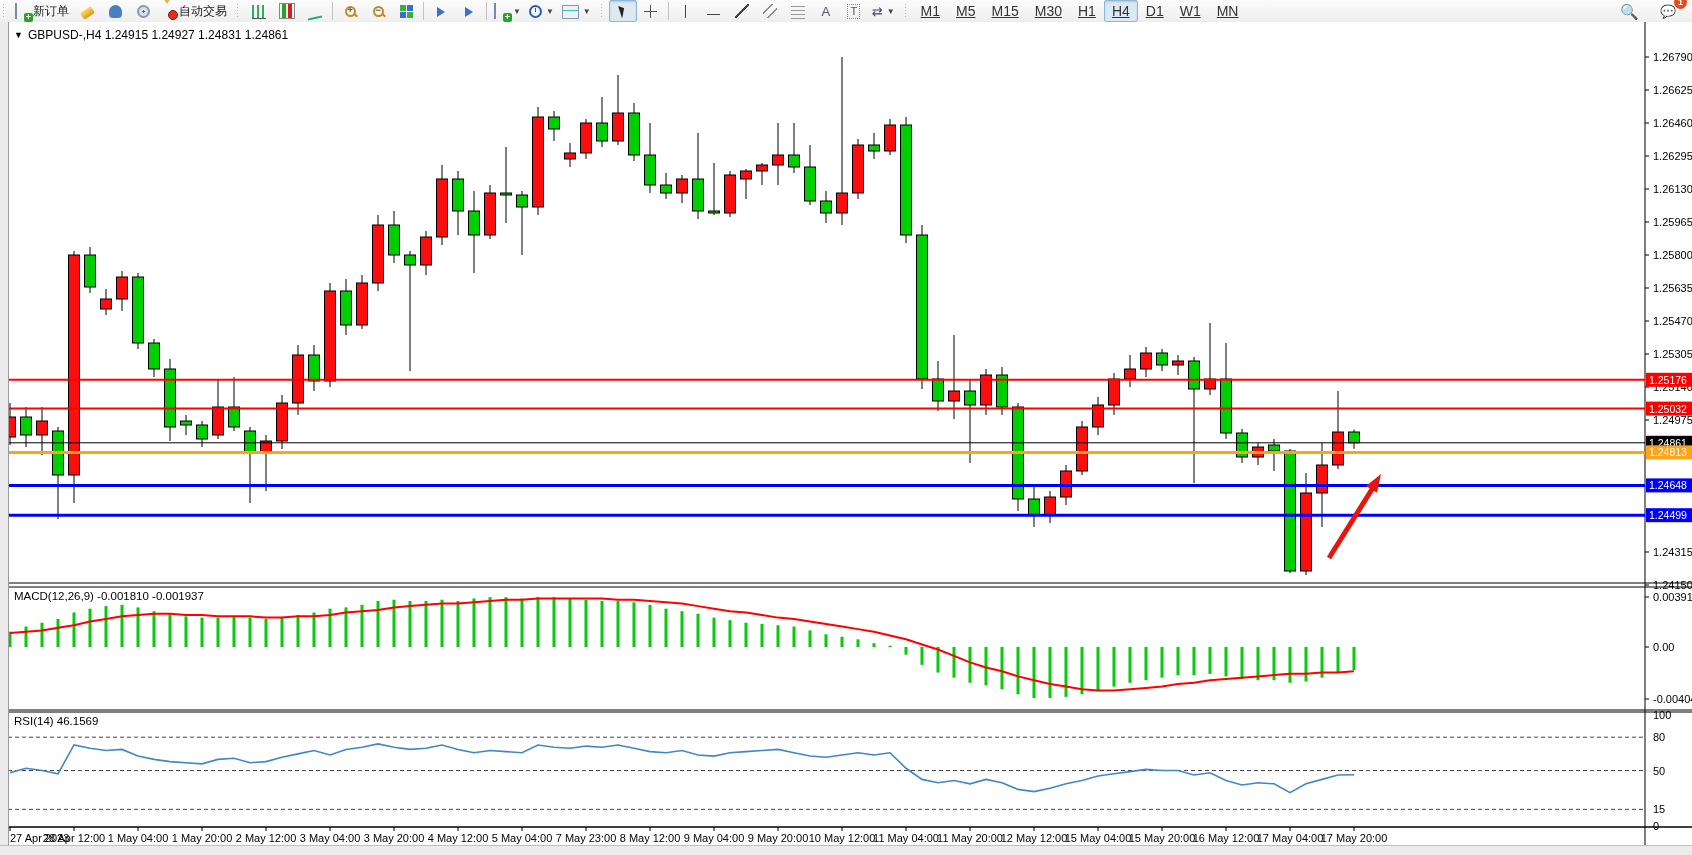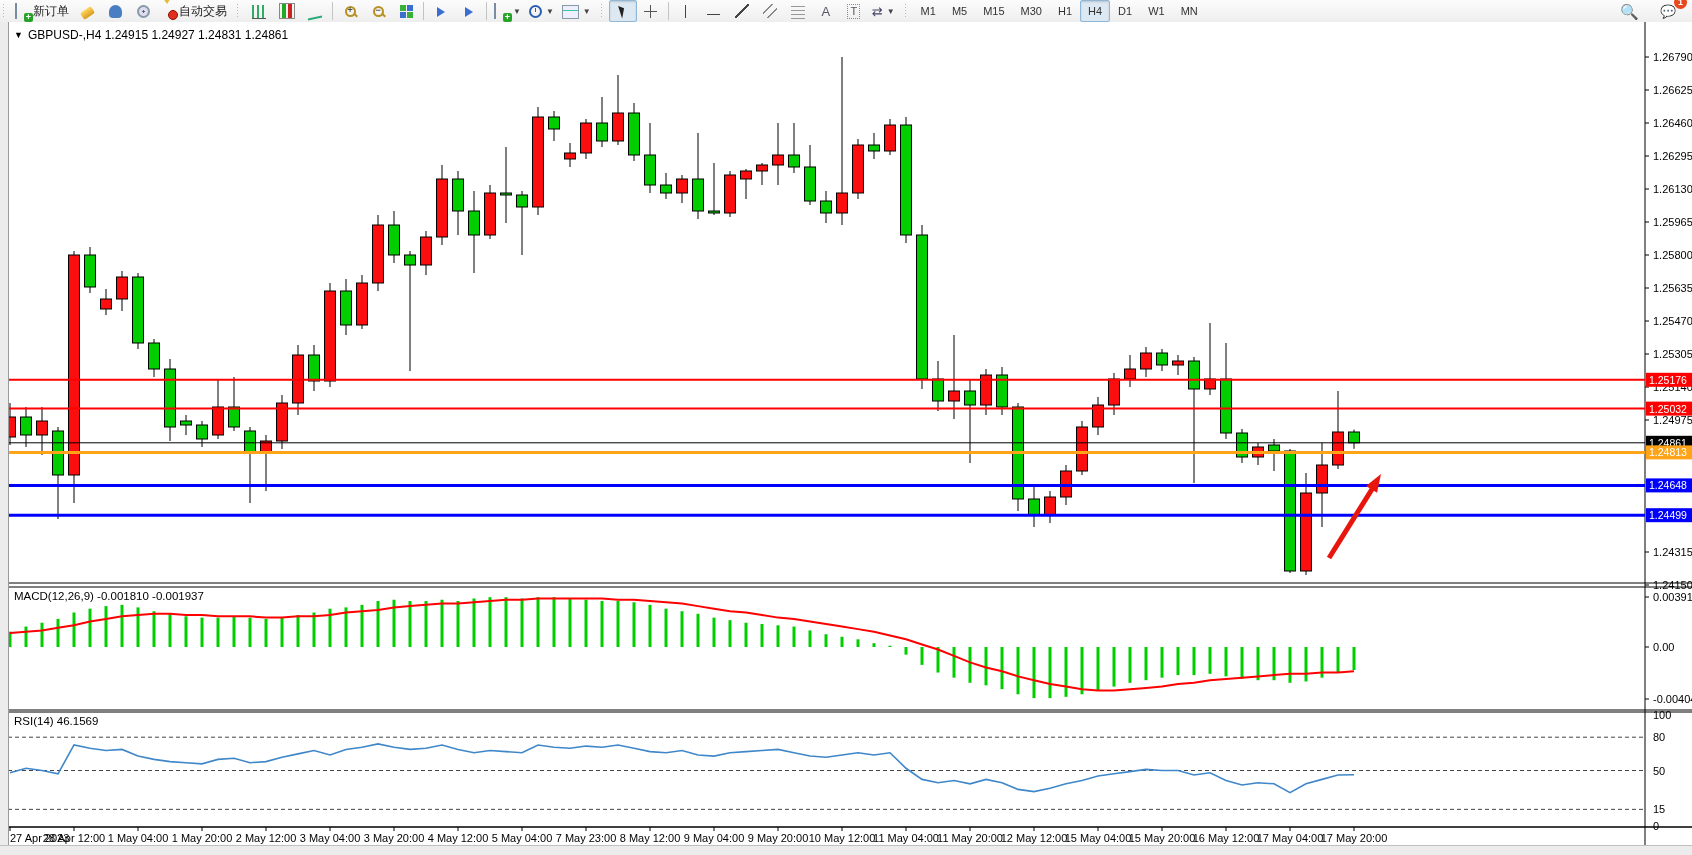--- a/index.html
+++ b/index.html
@@ -6,21 +6,21 @@
   #app{position:relative;width:1692px;height:855px;background:#f4f4f4;overflow:hidden;}
   
   #toolbar{position:absolute;left:0;top:0;width:1692px;height:22px;background:linear-gradient(#fcfcfc,#eeeeee);border-bottom:1px solid #b5b5b5;display:flex;align-items:center;font-size:12px;color:#222;}
   .tgroup{display:flex;align-items:center;height:22px;padding:0 3px;}
   .handle{width:4px;height:16px;margin:0 2px;background-image:radial-gradient(#b9b9b9 35%,transparent 36%);background-size:3px 3px;}
   .vsep{width:1px;height:18px;background:#c3c3c3;margin:0 3px;}
   .tbtn{display:flex;align-items:center;gap:3px;height:20px;min-width:20px;padding:0 3px;border:1px solid transparent;border-radius:2px;justify-content:center;cursor:default;}
   .tbtn.active{border-color:#8fb8d8;background:#dce8f2;box-shadow:inset 0 1px 2px rgba(0,0,0,.15);align-items:center;}
   .tbtn .glyph{font-size:13px;line-height:13px;}
   .caret{font-size:8px;color:#444;margin-left:1px;}
-  .tflabel{font-size:11px;color:#333;padding:0 4px;}
+  .tflabel{font-size:14px;color:#333;padding:0 4px;text-decoration:underline;}
   
   .ic{position:relative;display:inline-block;width:15px;height:15px;}
   .ic-doc{width:11px;height:14px;background:#fff;border:1px solid #7a8aa0;}
   .ic-plus{position:absolute;right:-3px;bottom:-3px;width:9px;height:9px;background:#27a327;color:#fff;font-size:9px;line-height:9px;text-align:center;font-weight:bold;border-radius:2px;}
   .ic-crayon{width:13px;height:8px;background:linear-gradient(#ffd75e,#d99b1e);transform:rotate(-35deg);margin-top:4px;border-radius:2px;}
   .ic-person{width:13px;height:13px;border-radius:50% 50% 30% 30%;background:#4a7ec2;margin-top:1px;}
   .ic-signal{width:13px;height:13px;border:2px solid #8899aa;border-radius:50%;box-sizing:border-box;margin-top:1px;background:radial-gradient(#667 20%,#dde 22%);}
   .ic-funnel{width:0;height:0;border-left:6px solid transparent;border-right:6px solid transparent;border-top:9px solid #e8b83a;margin-top:2px;}
   .ic-reddot{position:absolute;right:-2px;bottom:-1px;width:8px;height:8px;border-radius:50%;background:#e03020;border:1px solid #901000;}
   .ic-bars{width:14px;height:13px;background:linear-gradient(90deg,#3a6 0 2px,transparent 2px 5px,#3a6 5px 7px,transparent 7px 10px,#3a6 10px 12px,transparent 12px);margin-top:2px;border-bottom:1px solid #555;}

